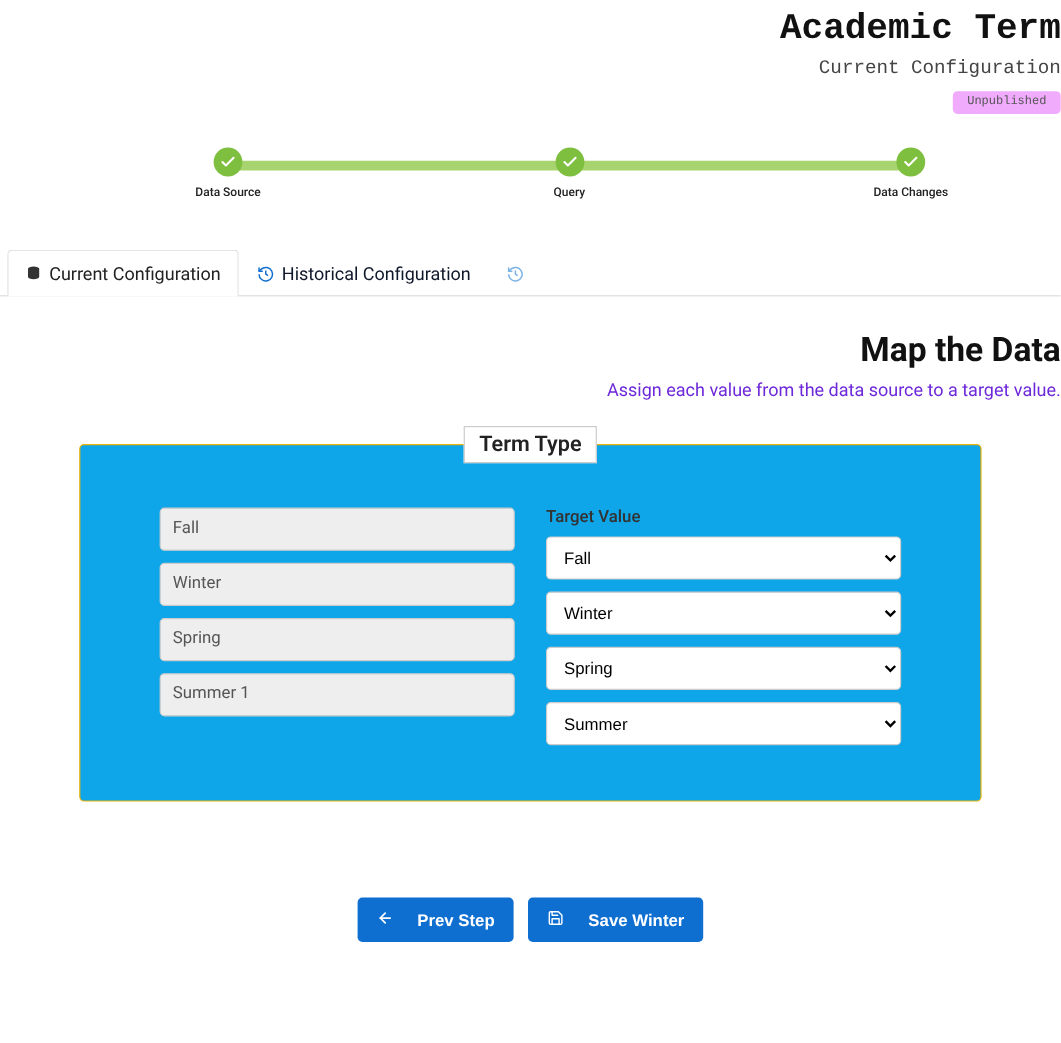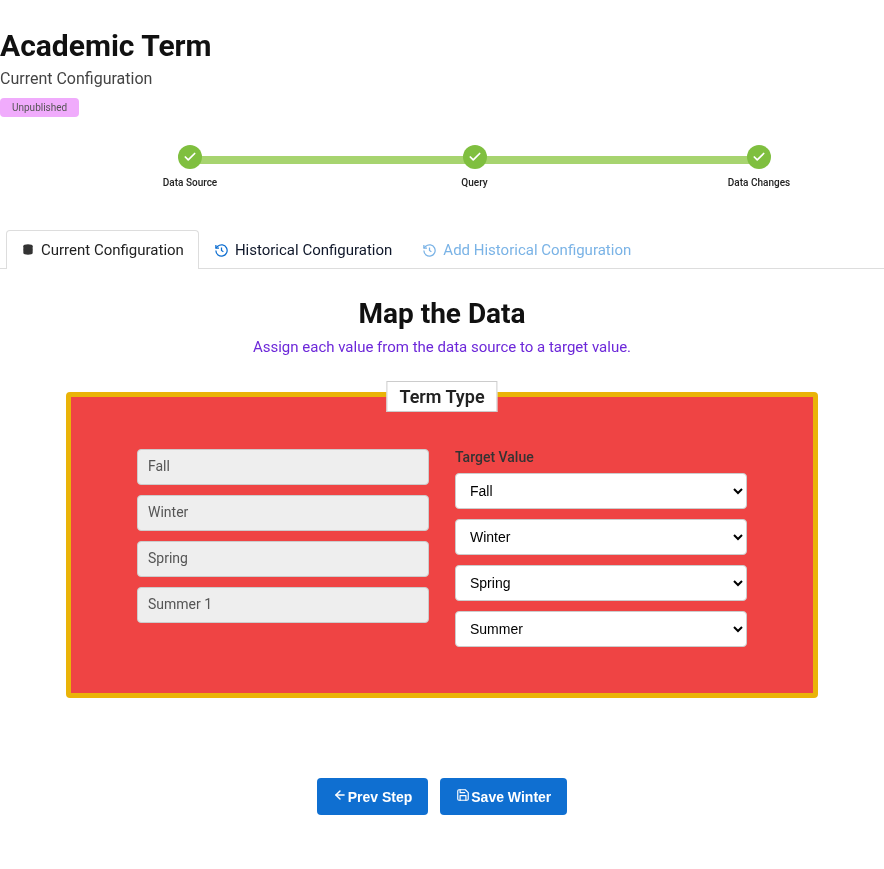--- a/index.html
+++ b/index.html
@@ -3,21 +3,21 @@
 <meta charset="utf-8">
 <style>
 * { box-sizing: border-box; margin: 0; padding: 0; }
 body {
   font-family: -apple-system, BlinkMacSystemFont, "Segoe UI", Roboto, "Helvetica Neue", Arial, sans-serif;
   background: #fff;
   color: #222;
   font-size: 14px;
 }
 .container { width: 884px; min-height: 869px; display: flex; flex-direction: column; }
-.header { text-align: left; padding-top: 28px; }
+.header { text-align: right; padding-top: 8px; font-family: Liberation Mono, monospace; }
 .header h1 { font-size: 30px; font-weight: 700; color: #111; }
 .header .subtitle { margin-top: 6px; font-size: 16px; color: #444; }
 .badge {
   display: inline-block;
   background: #f0abfc;
   color: #555;
   font-size: 10px;
   padding: 4px 12px;
   border-radius: 4px;
   margin-top: 10px;
@@ -43,27 +43,27 @@
 .tab {
   padding: 10px 14px; border: 1px solid transparent; border-bottom: none;
   font-size: 15px; cursor: pointer; display: flex; align-items: center; gap: 6px;
   position: relative; top: 1px; border-radius: 4px 4px 0 0;
 }
 .tab.active { border-color: #ddd; background: #fff; color: #222; }
 .tab.link { color: #0f172a; }
 .tab.disabled { color: #7ab3e6; cursor: default; }
 .tab .icon { display: inline-flex; }
 
-.section-title { text-align: center; margin-top: 28px; }
+.section-title { text-align: right; margin-top: 28px; }
 .section-title h2 { font-size: 28px; font-weight: 700; color: #111; }
 .section-title p { margin-top: 8px; font-size: 15px; color: #6d28d9; }
 
 .panel {
-  border: 5px solid #eab308; border-radius: 4px; margin: 36px 66px 20px; padding: 52px 66px 36px;
-  background: #ef4444; position: relative;
+  border: 1px solid #eab308; border-radius: 4px; margin: 36px 66px 20px; padding: 52px 66px 36px;
+  background: #0ea5e9; position: relative;
 }
 .panel-legend {
   position: absolute; top: -16px; left: 50%; transform: translateX(-50%);
   background: #fff; border: 1px solid #ccc; padding: 4px 12px; font-size: 18px; font-weight: 600;
 }
 .columns { display: flex; gap: 26px; }
 .col { flex: 1; }
 .col-label { font-size: 14px; color: #333; margin-bottom: 8px; font-weight: 500; }
 .source-field {
   background: #eeeeee; border: 1px solid #ccc; border-radius: 4px;
@@ -75,21 +75,21 @@
 }
 .expand-all {
   display: block; margin: 18px auto 0; background: #eaeaea; border: none;
   padding: 9px 16px; border-radius: 4px; font-size: 14px; color: #444; cursor: pointer;
 }
 .expand-all .arrow { margin-left: 2px; }
 
 .action-row { display: flex; justify-content: center; gap: 12px; margin-top: 60px; margin-bottom: 34px; }
 .btn {
   border: none; border-radius: 4px; padding: 10px 16px; font-size: 14px; cursor: pointer;
-  display: inline-flex; align-items: center; gap: 1px;
+  display: inline-flex; align-items: center; gap: 20px;
 }
 .btn-primary { background: #0f6fd1; color: #fff; font-weight: 600; }
 </style>
 </head>
 <body>
 
 <div class="container">
 
   <div class="header">
     <h1>Academic Term</h1>
@@ -149,21 +149,20 @@
       <span>Historical Configuration</span>
     </div>
     <div class="tab disabled">
       <span class="icon">
         <svg width="15" height="15" viewBox="0 0 24 24" fill="none" stroke="#7ab3e6" stroke-width="2">
             <path d="M3 12a9 9 0 1 0 3-6.7L3 8"></path>
             <polyline points="3 3 3 8 8 8"></polyline>
             <polyline points="12 7 12 12 15 14"></polyline>
           </svg>
       </span>
-      <span>Add Historical Configuration</span>
     </div>
   </div>
 
   <div class="section-title">
     <h2>Map the Data</h2>
     <p>Assign each value from the data source to a target value.</p>
   </div>
 
   <div class="panel">
     <div class="panel-legend">Term Type</div>

